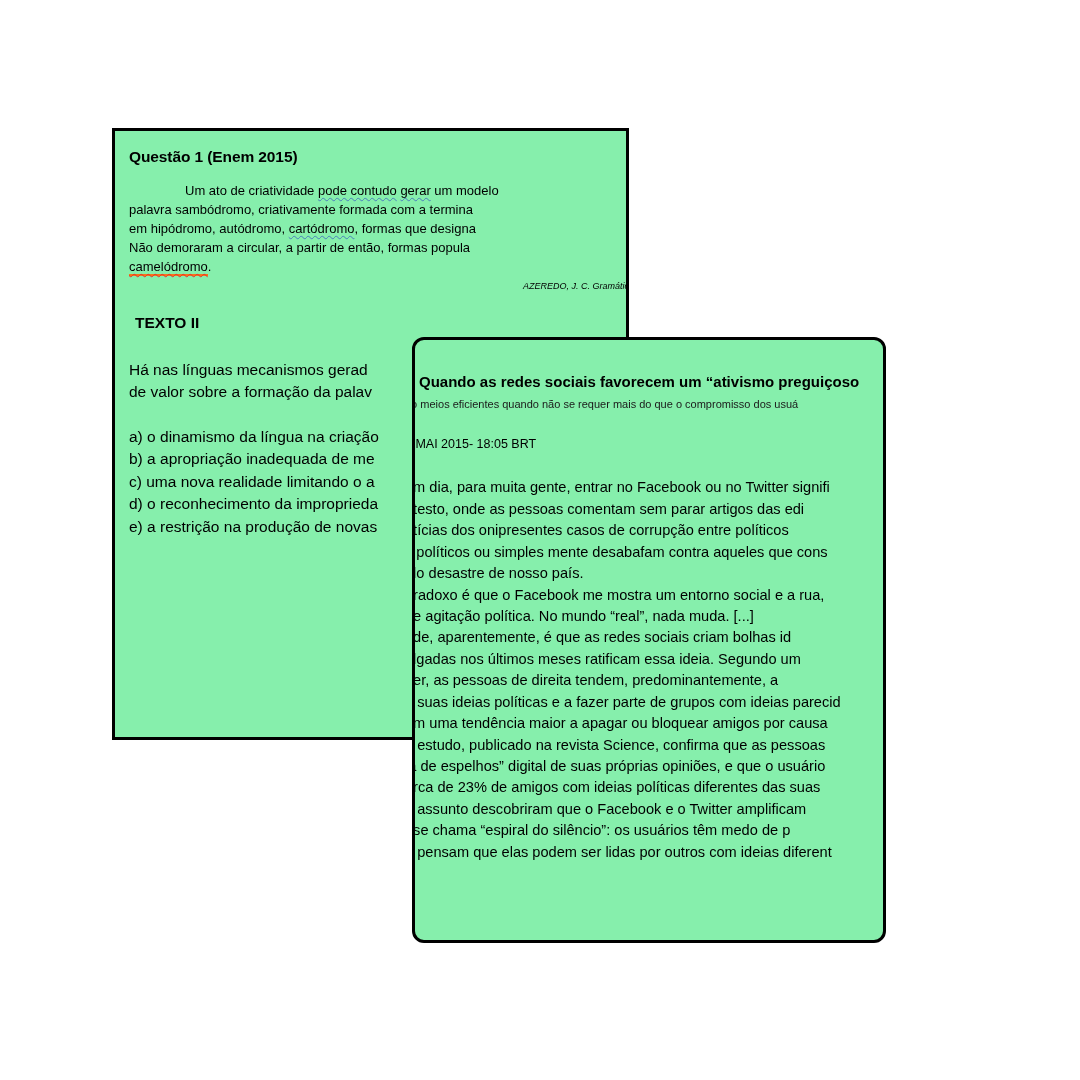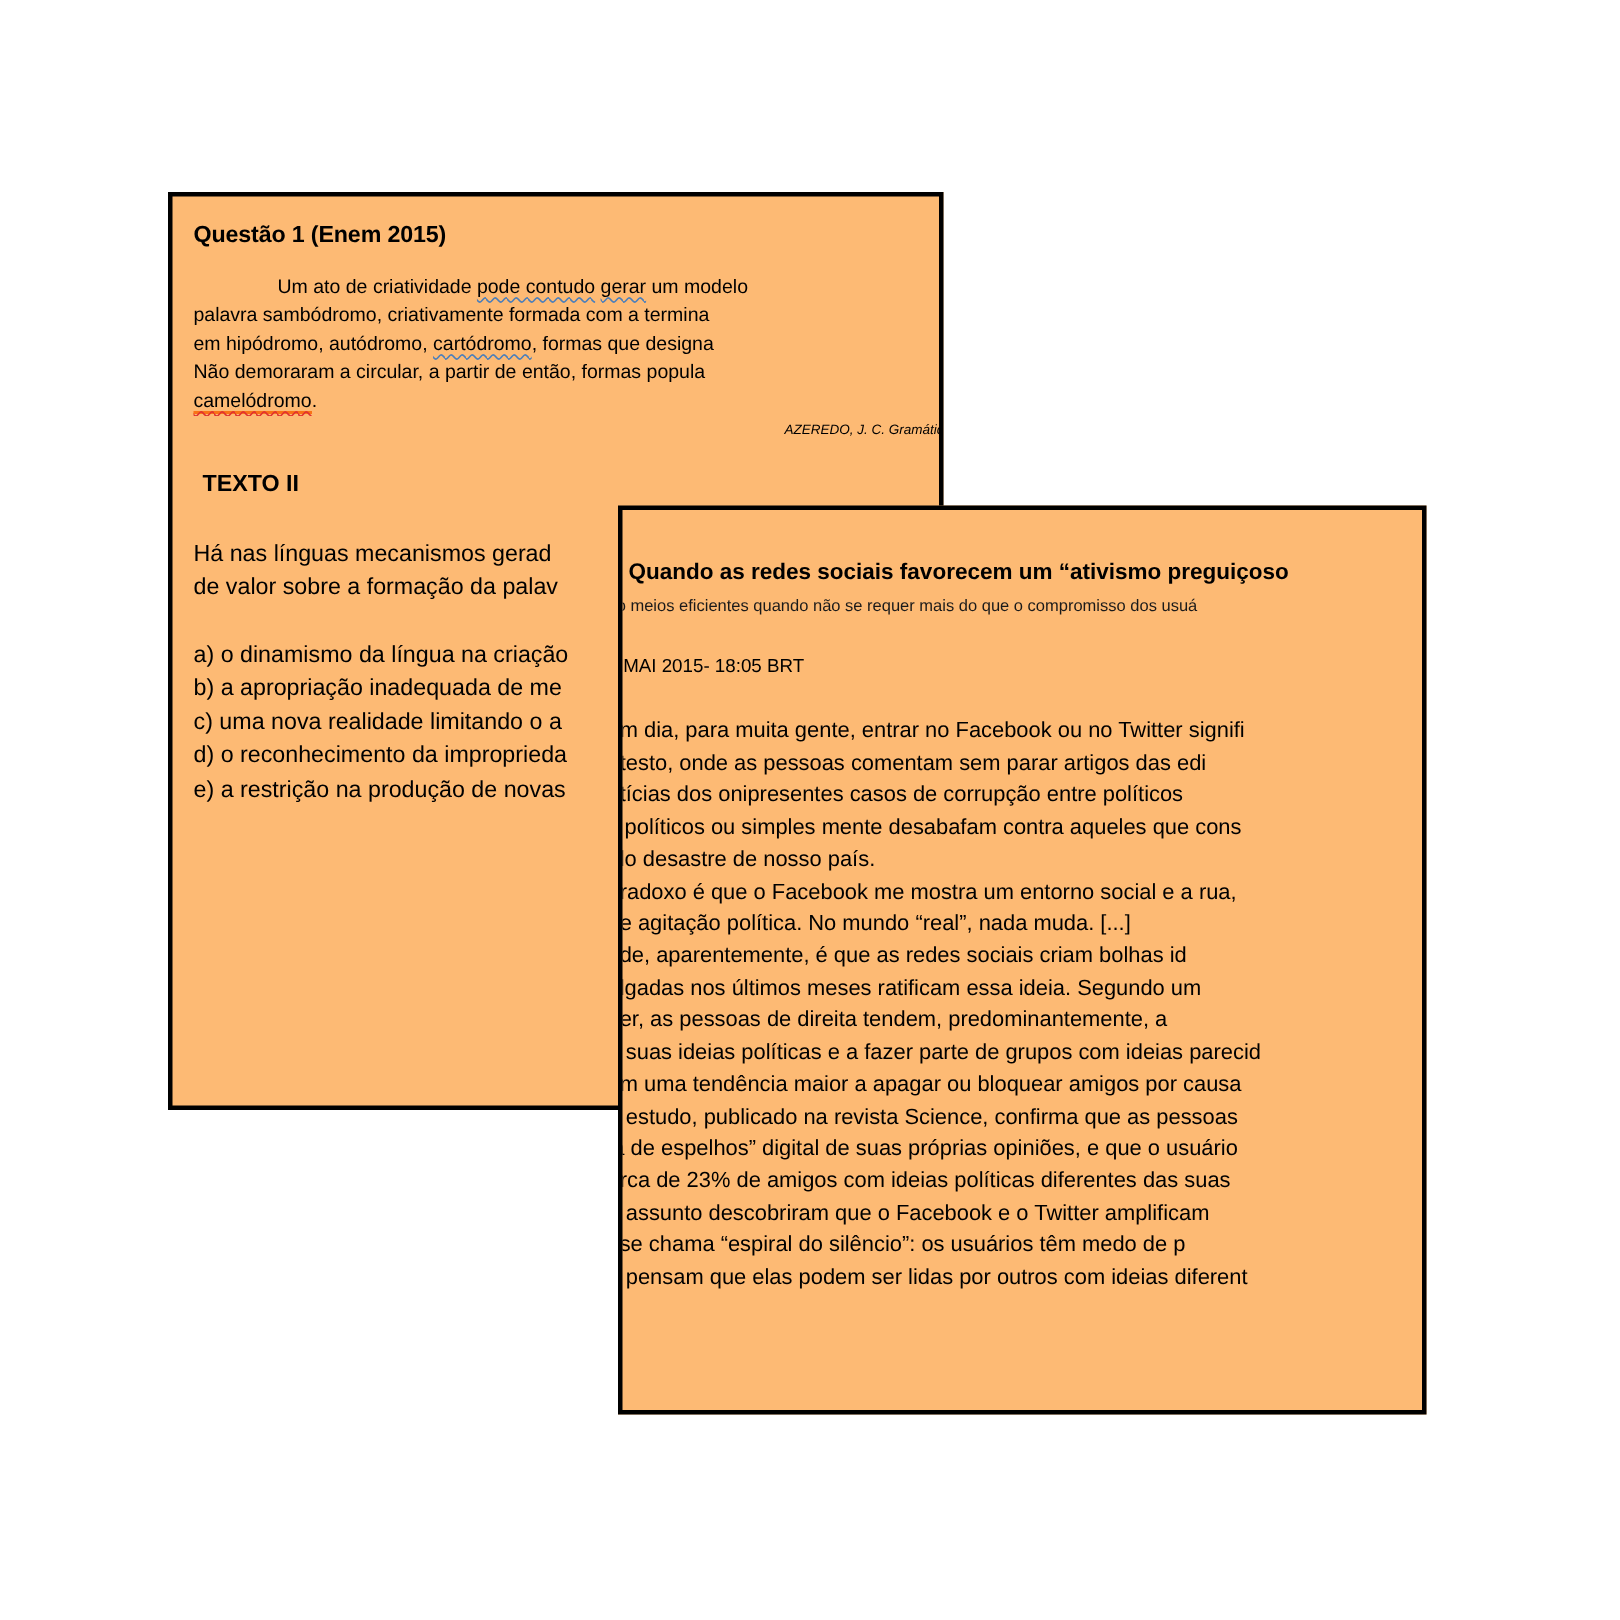--- a/index.html
+++ b/index.html
@@ -13,21 +13,21 @@
     height: 1080px;
     position: relative;
     overflow: hidden;
     font-family: "Liberation Sans", sans-serif;
     -webkit-font-smoothing: antialiased;
   }
 
   
   .doc {
     position: absolute;
-    background: #fdba74;
+    background: #86efac;
     border: 3px solid #000000;
     box-sizing: border-box;
     overflow: hidden;
     text-decoration: underline;
   }
 
   
   #doc-questions {
     left: 112px;
     top: 128px;
@@ -115,23 +115,24 @@
     text-underline-offset: 2px;
   }
   .ul-solid {
     border-bottom: 2px solid #f97316;
   }
 
   
   #doc-article {
     left: 412px;
     top: 337px;
-    width: 539px;
+    width: 474px;
     height: 606px;
     z-index: 2;
+    border-radius: 12px;
   }
   #doc-article .inner {
     position: absolute;
     left: -10px;   
     top: 10px;
     width: 545px;
     box-sizing: border-box;
   }
 
   .a-title {

